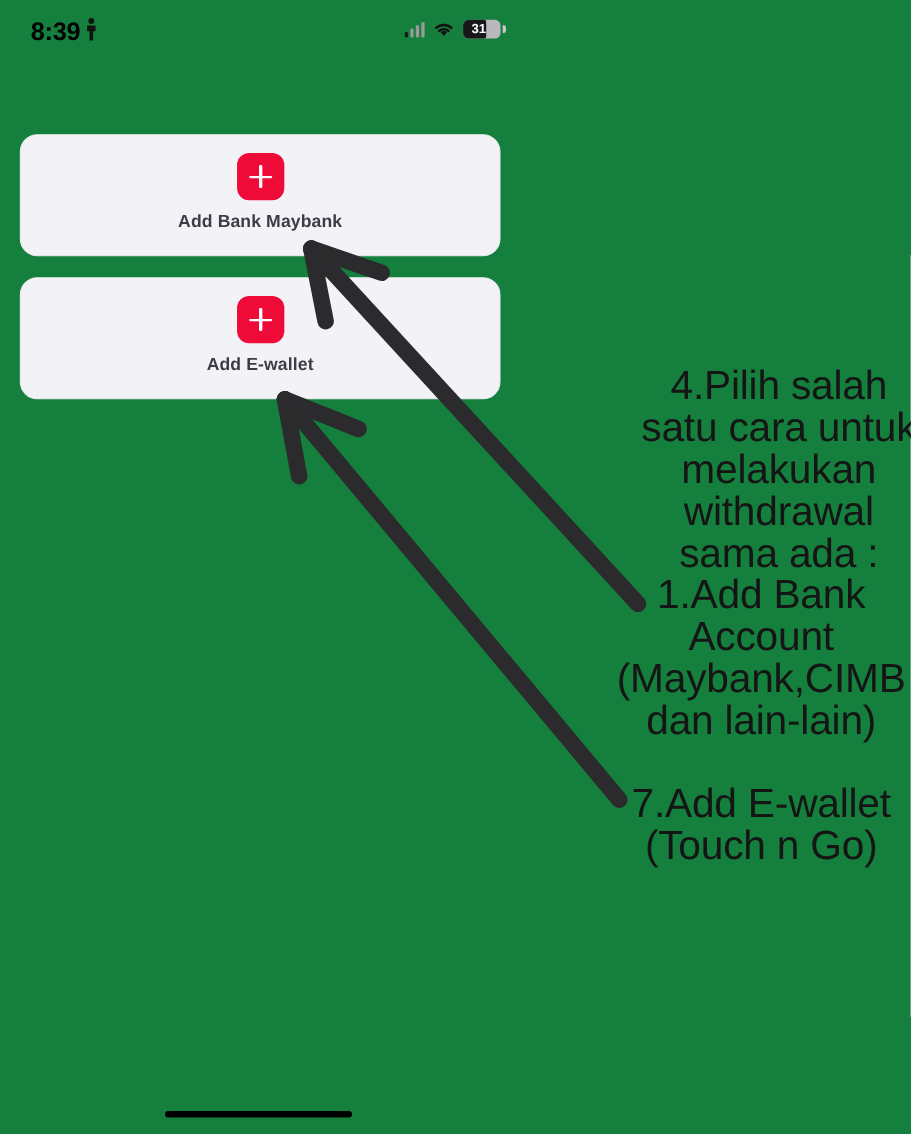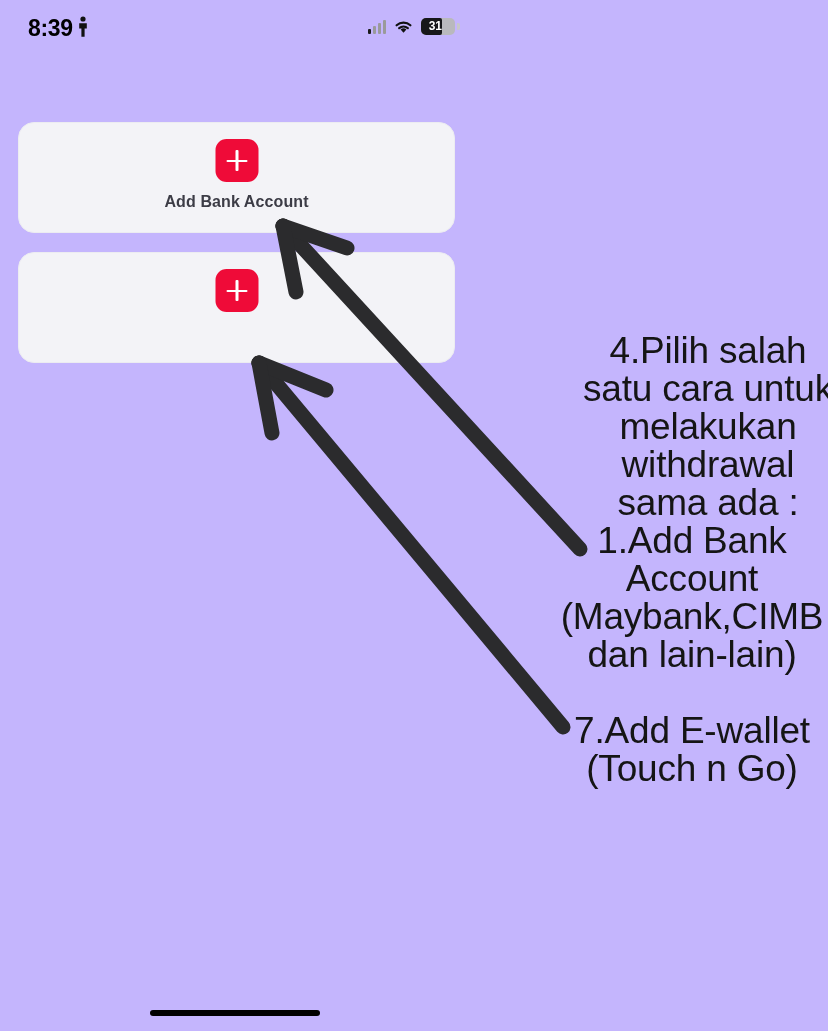--- a/index.html
+++ b/index.html
@@ -14,21 +14,21 @@
     overflow: hidden;
     font-family: "Liberation Sans", sans-serif;
     -webkit-font-smoothing: antialiased;
   }
 
   
   #phone-screen {
     position: absolute;
     left: 0; top: 0;
     width: 828px; height: 1031px;
-    background: #c4b5fd;
+    background: #15803d;
   }
 
   
   #status-bar {
     position: absolute;
     left: 0; top: 0;
     width: 470px;
     height: 56px;
   }
   #status-time {
@@ -269,27 +269,28 @@
         <span id="battery-nub"></span>
       </span>
     </div>
   </div>
 
 
   <div class="method-card" id="card-bank">
     <div class="plus-button">
       <span class="plus-glyph"></span>
     </div>
-    <div class="method-label">Add Bank Account</div>
+    <div class="method-label">Add Bank Maybank</div>
   </div>
 
   <div class="method-card" id="card-ewallet">
     <div class="plus-button">
       <span class="plus-glyph"></span>
     </div>
+    <div class="method-label">Add E-wallet</div>
   </div>
 
   <div id="home-indicator"></div>
 </div>
 
 <svg id="annotation-arrows" viewBox="0 0 828 1031">
   <g stroke="#2b2b2d" stroke-width="15" fill="none" stroke-linecap="round" stroke-linejoin="round">
     <path d="M580 549 L283 226"></path>
     <path d="M283 226 L347 248"></path>
     <path d="M283 226 L296 292"></path>

